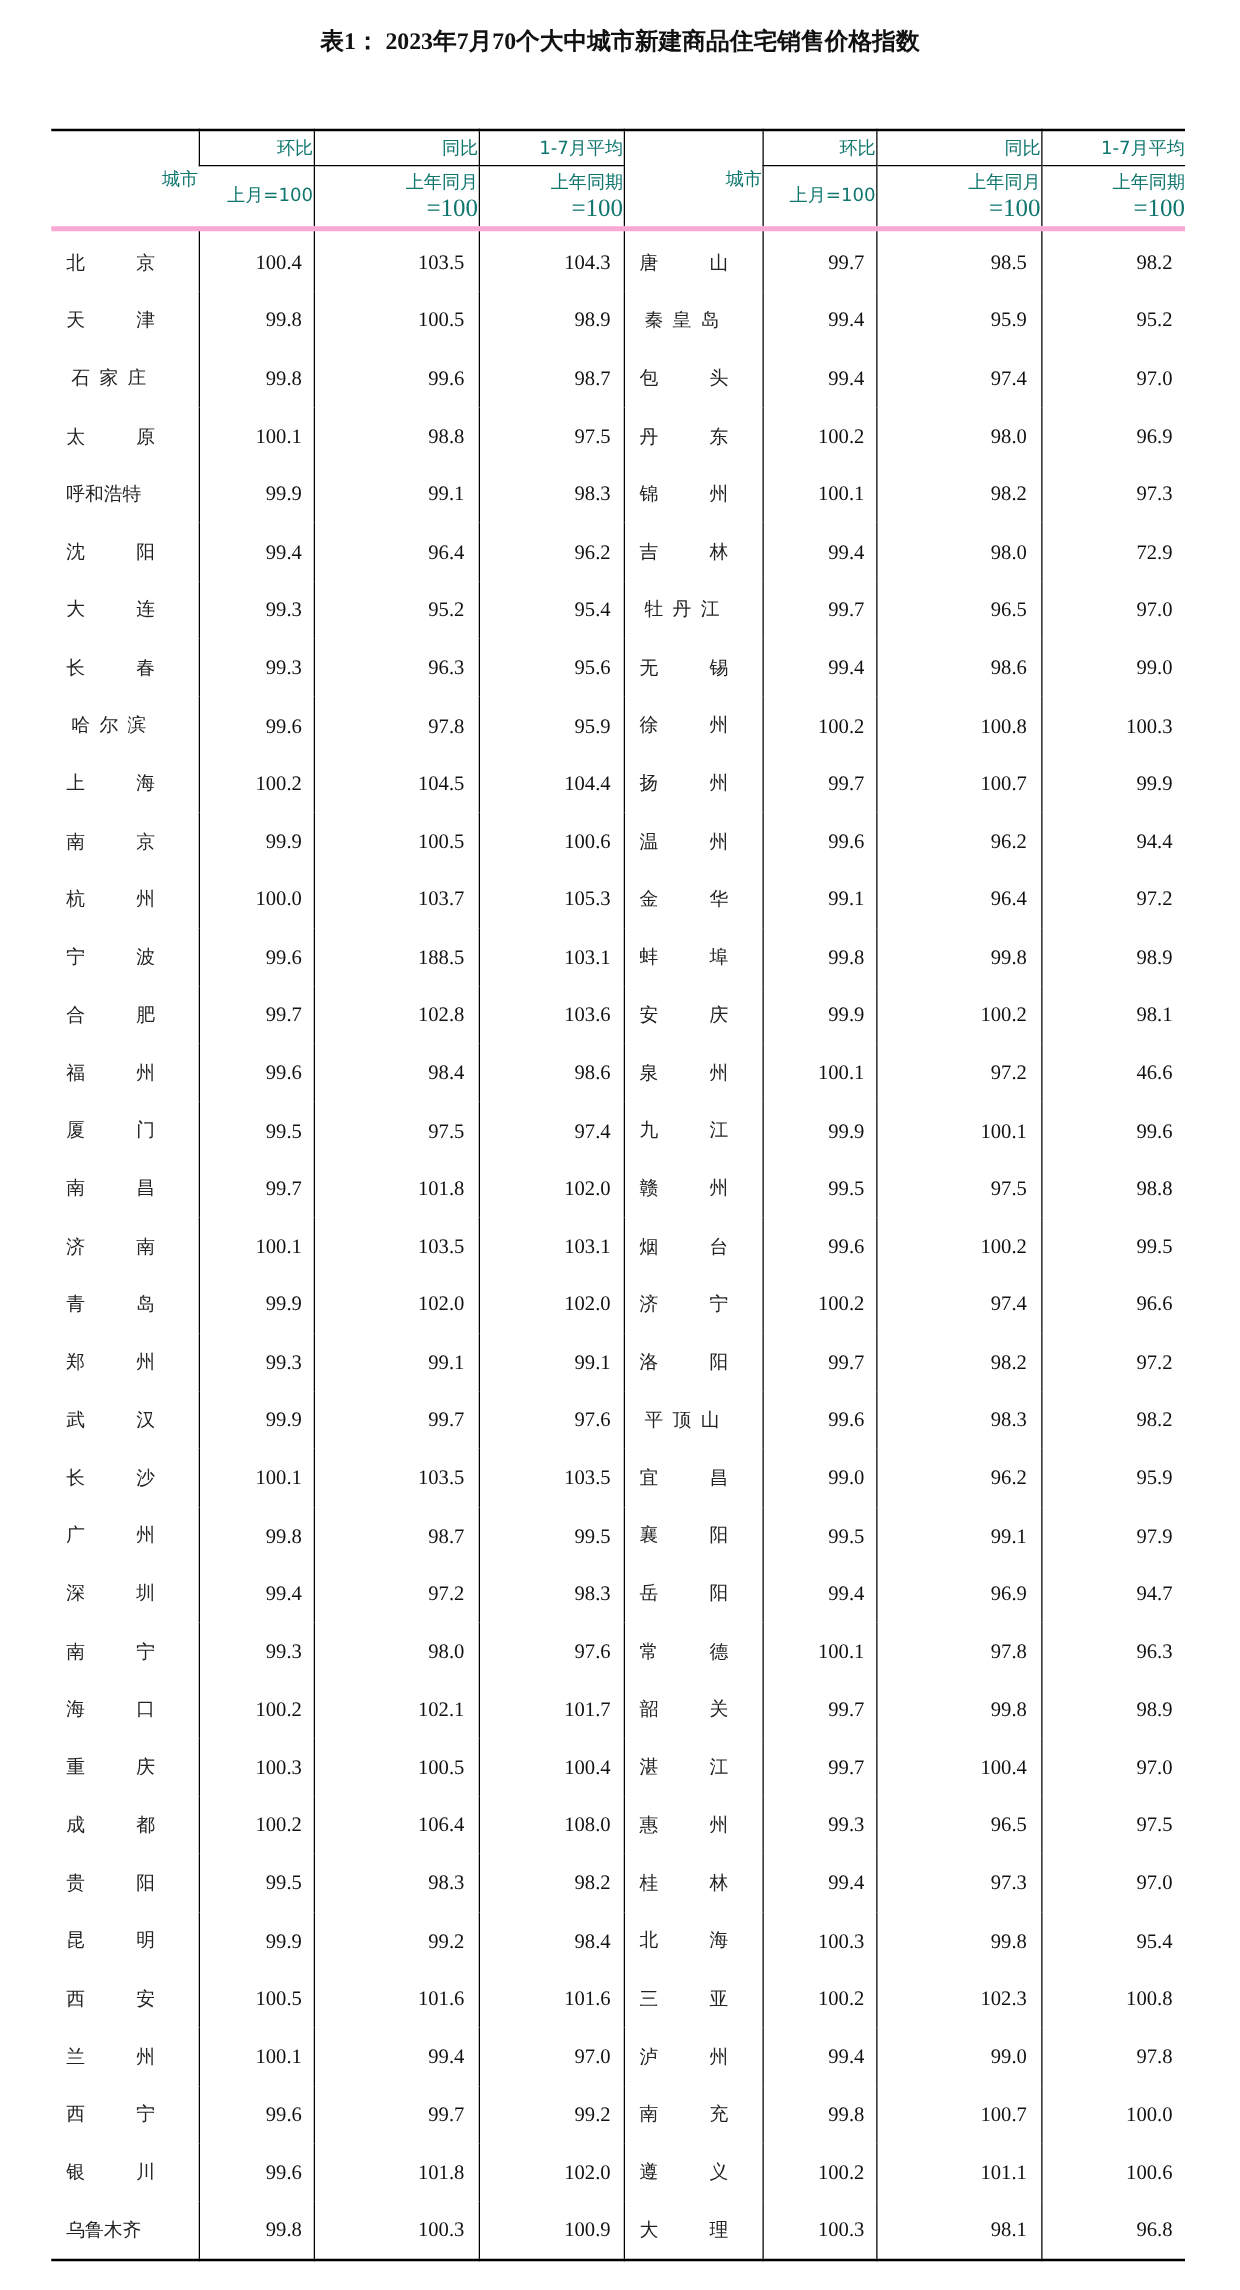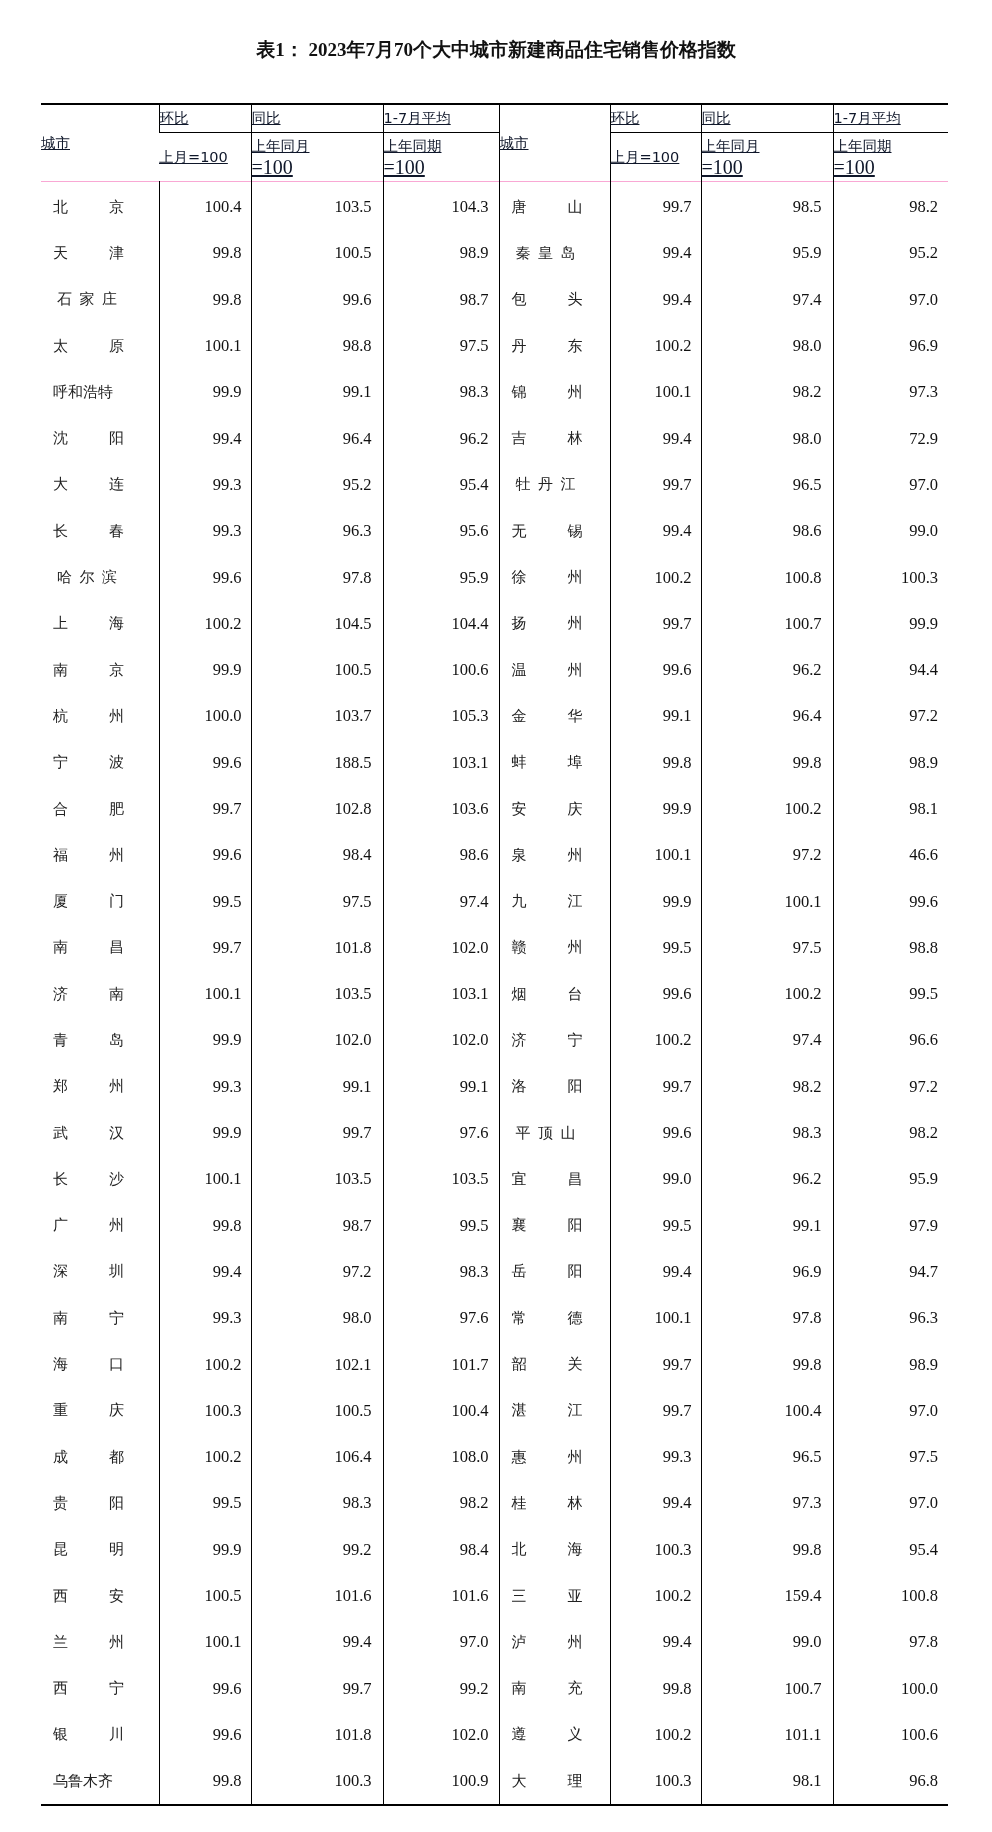--- a/index.html
+++ b/index.html
@@ -5,47 +5,46 @@
   html, body { margin: 0; padding: 0; background: #ffffff; }
   body {
     width: 992px; height: 1832px; position: relative; overflow: hidden;
     font-family: "DejaVu Serif", "Liberation Serif", serif;
     color: #111;
   }
   .title {
     position: absolute; left: 0; top: 17px; width: 992px;
     text-align: center; font-weight: bold; font-size: 19px; line-height: 34px;
     font-family: "Liberation Serif", "DejaVu Serif", serif;
-    margin-top: 16px;
   }
   table.price-table {
     position: absolute; left: 41px; top: 103px; width: 907px;
     border-collapse: collapse; table-layout: fixed;
     border-top: 2.5px solid #000; border-bottom: 2.5px solid #000;
     font-size: 15px;
   }
   col.c-city { width: 118px; }
   col.c-mom { width: 92px; }
   col.c-yoy { width: 132px; }
   col.c-avg { width: 116px; }
   col.c-city2 { width: 111px; }
   col.c-mom2 { width: 91px; }
   col.c-yoy2 { width: 132px; }
   col.c-avg2 { width: 115px; }
   th, td { padding: 0; border-left: 1px solid #000; }
   th:first-child, td:first-child { border-left: none; }
   thead th {
-    font-weight: normal; text-align: left; vertical-align: middle;
+    font-weight: normal; text-align: right; vertical-align: middle;
     font-family: "DejaVu Sans", "Liberation Sans", sans-serif;
-    font-size: 14.5px; color: #0f172a; text-decoration: underline;
+    font-size: 14.5px; color: #0f766e;
   }
   thead tr.h1 th { height: 27px; border-bottom: 1px solid #000; }
   thead tr.h1 th.city-h { border-bottom: none; margin-top: 46px; }
   thead tr.h2 th { height: 48px; line-height: 21px; }
-  thead tr.h2 { border-bottom: 1px solid #f9a8d4; }
+  thead tr.h2 { border-bottom: 4px solid #f9a8d4; }
   thead th.city-h { border-bottom: 1px solid #000; }
   .sub-num { font-family: "Liberation Serif", "DejaVu Serif", serif; font-size: 20px; }
   tbody td { height: 46.3px; vertical-align: middle; }
   tbody tr:first-child td { padding-top: 2px; }
   td.city {
     font-family: "DejaVu Sans", "Liberation Sans", sans-serif; font-size: 15px; color: #222;
     padding-left: 12px; padding-right: 12px;
   }
   .city-inner { display: flex; justify-content: space-between; width: 71px; }
   .city-inner.three { justify-content: space-between; width: 60px; margin-left: 4px; }
@@ -721,21 +720,21 @@
         <td class="num mom">100.5</td>
         <td class="num yoy">101.6</td>
         <td class="num avg">101.6</td>
         <td class="city city2">
           <div class="city-inner">
             <span>三</span>
             <span>亚</span>
           </div>
         </td>
         <td class="num mom">100.2</td>
-        <td class="num yoy">159.4</td>
+        <td class="num yoy">102.3</td>
         <td class="num avg">100.8</td>
       </tr>
       <tr>
         <td class="city">
           <div class="city-inner">
             <span>兰</span>
             <span>州</span>
           </div>
         </td>
         <td class="num mom">100.1</td>

